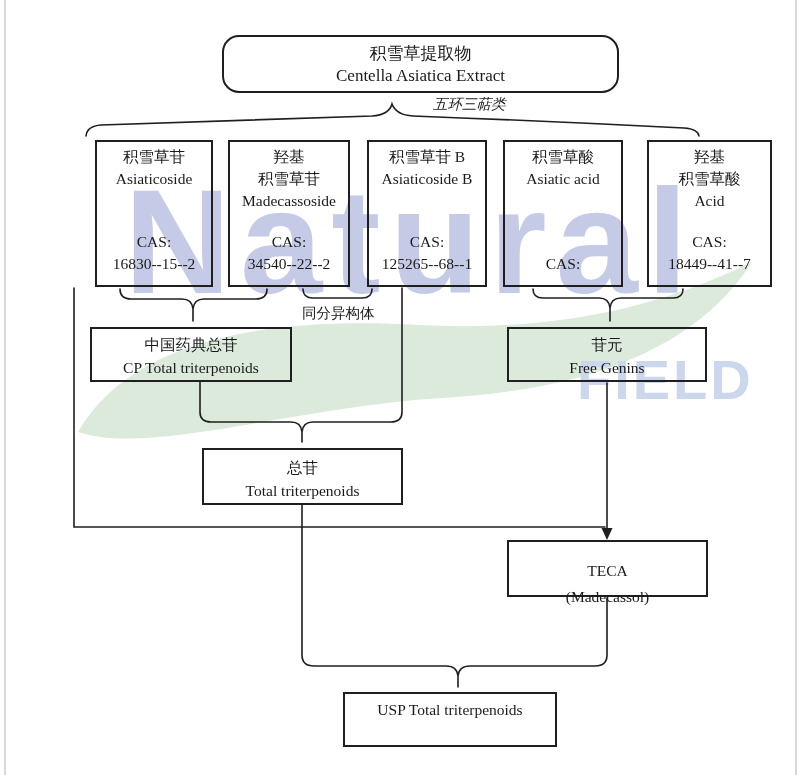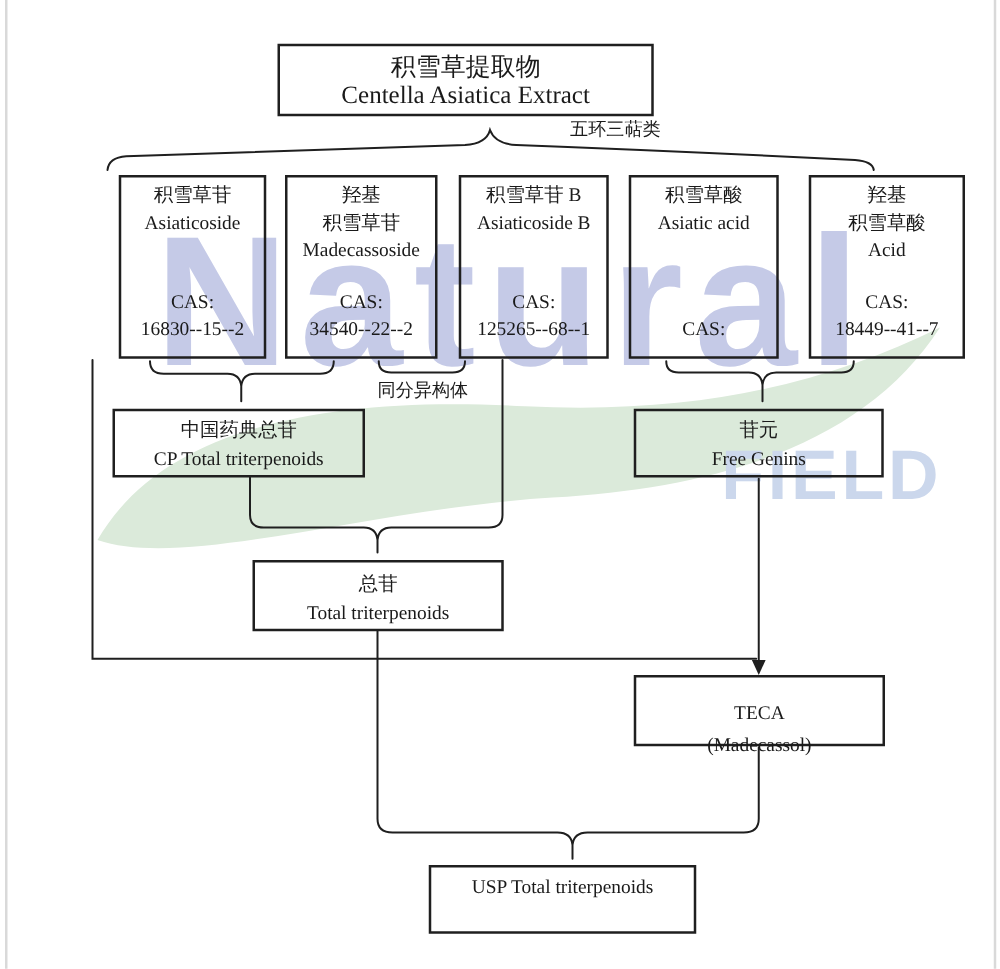--- a/index.html
+++ b/index.html
@@ -35,40 +35,40 @@
   
   .connector-layer{position:absolute;left:0;top:0;z-index:2;}
   .connector-layer path{stroke:var(--line,#1f1f1f);stroke-width:1.6;fill:none;stroke-linecap:round;}
   .connector-layer polygon{fill:var(--line,#1f1f1f);stroke:none;}
 
   
   .box{
     position:absolute;z-index:3;border:2px solid var(--line,#1f1f1f);
     background:transparent;text-align:center;box-sizing:border-box;
   }
-  .rootbox{left:222px;top:35px;width:301px;height:58px;font-size:20px;line-height:22px;padding-top:6px;}
+  .rootbox{left:222px;top:35px;width:397px;height:58px;font-size:17px;line-height:22px;padding-top:6px;border-radius:17px;}
   .cbox{top:140px;height:147px;font-size:15.5px;margin-left:25px;}
   .cbox .names{position:absolute;top:4px;left:0;right:0;line-height:22px;}
   .cbox .cas{position:absolute;bottom:10px;left:0;right:0;line-height:22px;}
   .b1{left:70px;width:118px;}
   .b2{left:203px;width:122px;}
   .b3{left:342px;width:120px;}
   .b4{left:478px;width:120px;}
   .b5{left:622px;width:125px;}
   .midbox{font-size:15.5px;line-height:23px;padding-top:4px;}
   .cpbox{left:90px;top:327px;width:202px;height:55px;}
   .geninsbox{left:507px;top:327px;width:200px;height:55px;}
   .totalbox{left:202px;top:448px;width:201px;height:57px;padding-top:6px;}
   .tecabox{left:507px;top:540px;width:201px;height:57px;font-size:15.5px;line-height:26px;padding-top:16px;}
   .uspbox{left:343px;top:692px;width:214px;height:55px;}
 
   .freelabel{
     position:absolute;z-index:3;font-size:14.5px;line-height:16px;white-space:nowrap;
   }
-  .lbl-pentacyclic{left:456px;top:96px;}
+  .lbl-pentacyclic{left:433px;top:96px;font-style:italic;}
   .lbl-isomer{left:302px;top:305px;}
 </style>
 </head>
 <body>
 
 <div class="wm-layer">
   <svg class="wm-swoosh" width="800" height="775" viewBox="0 0 800 775">
     <path d="M 78 432 C 130 342 260 316 420 325 C 560 332 662 306 752 262
              C 694 352 582 390 442 398 C 295 407 148 456 78 432 Z"></path>
   </svg>

